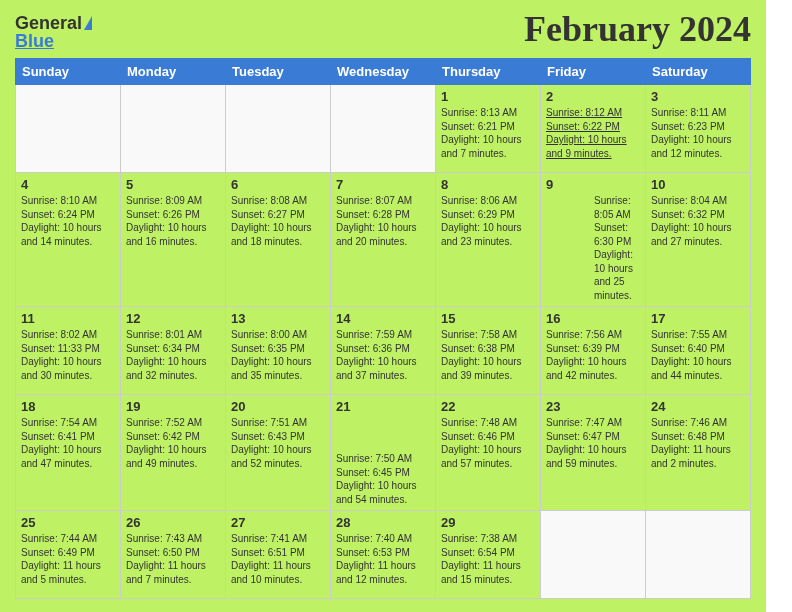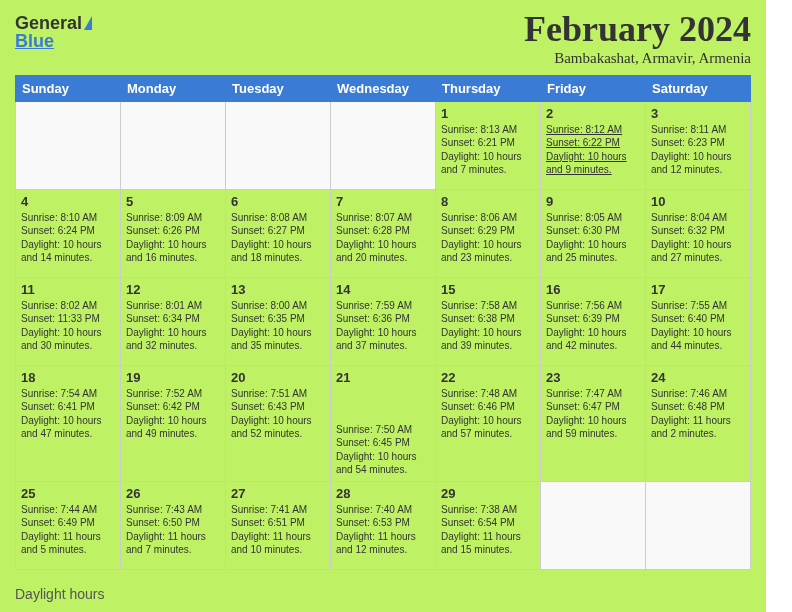--- a/index.html
+++ b/index.html
@@ -106,21 +106,20 @@
   <div class="header">
     <div class="logo">
       <div style="display:flex;align-items:center;">
         <span class="logo-general">General</span>
         <span style="display:inline-block;margin-left:2px;width:0;height:0;border-left:8px solid transparent;border-bottom:14px solid #3a7bd5;vertical-align:middle;"></span>
       </div>
       <span class="logo-blue">Blue</span>
     </div>
     <div class="title-area">
       <div class="month-title">February 2024</div>
-      <div class="subtitle">Bambakashat, Armavir, Armenia</div>
     </div>
   </div>
 
   <table class="calendar">
     <thead>
       <tr>
       <th>Sunday</th>
           <th>Monday</th>
           <th>Tuesday</th>
           <th>Wednesday</th>
@@ -180,21 +179,21 @@
 Daylight: 10 hours and 20 minutes.</div>
           </td>
           <td>
             <span class="day-number">8</span>
             <div class="day-info" style="white-space: pre-line;">Sunrise: 8:06 AM
 Sunset: 6:29 PM
 Daylight: 10 hours and 23 minutes.</div>
           </td>
           <td>
             <span class="day-number">9</span>
-            <div class="day-info" style="white-space: pre-line;">Sunrise: 8:05 AM
+            <div class="day-info" style="white-space: pre-line; margin-left: 48px;">Sunrise: 8:05 AM
 Sunset: 6:30 PM
 Daylight: 10 hours and 25 minutes.</div>
           </td>
           <td>
             <span class="day-number">10</span>
             <div class="day-info" style="white-space: pre-line;">Sunrise: 8:04 AM
 Sunset: 6:32 PM
 Daylight: 10 hours and 27 minutes.</div>
           </td>
         </tr>

